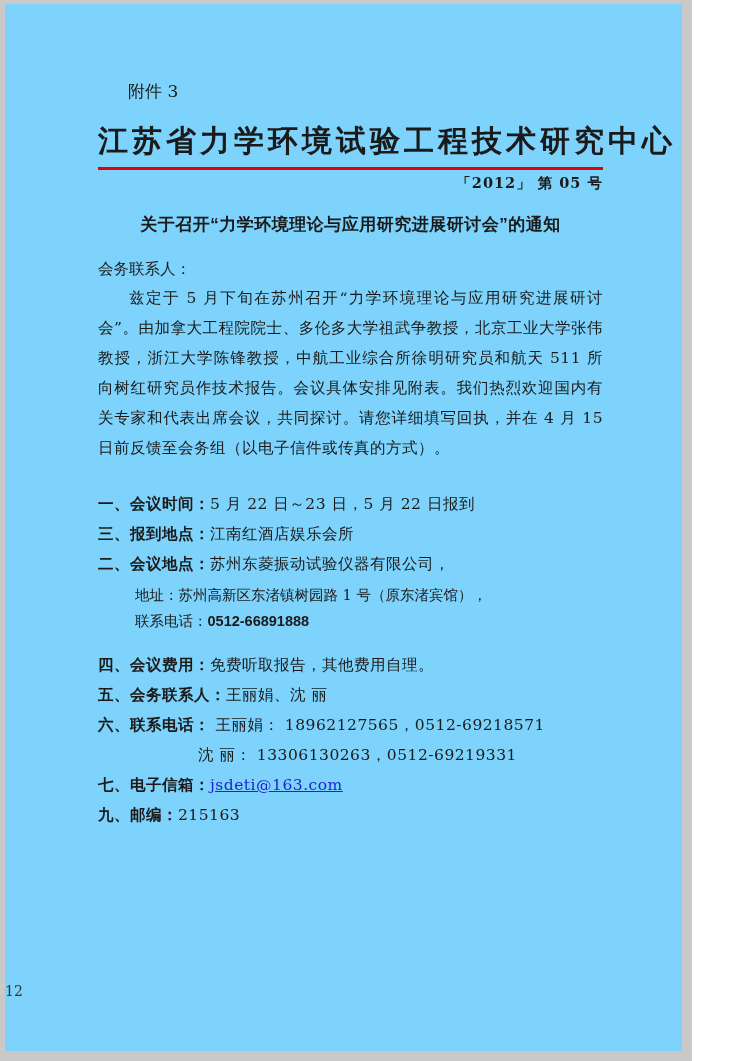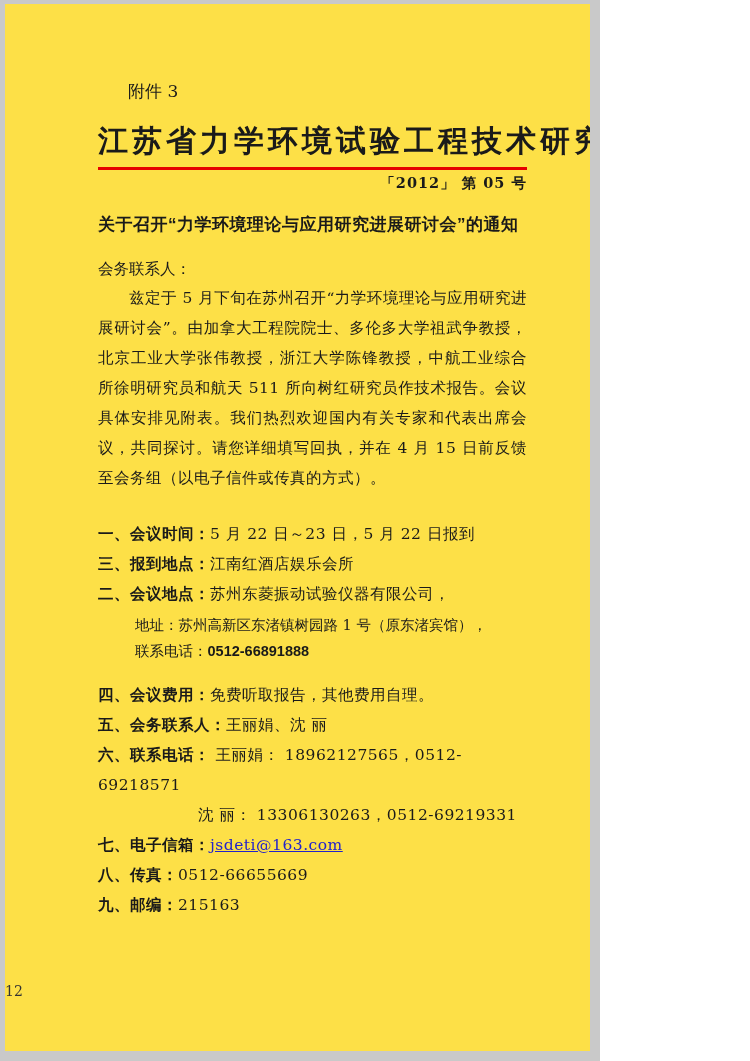--- a/index.html
+++ b/index.html
@@ -1,26 +1,26 @@
 <!DOCTYPE html>
 <html><head>
 <meta charset="utf-8">
 <style>
   html,body{margin:0;padding:0;background:#ffffff;}
   .page{
     position:relative;
-    width:600px;height:1061px;
+    width:692px;height:1061px;
     box-sizing:border-box;
-    background:#fde047;
+    background:#7dd3fc;
     border-top:4px solid #c9c9c9;
     border-left:5px solid #c9c9c9;
     border-right:10px solid #c9c9c9;
     border-bottom:10px solid #c9c9c9;
     overflow:hidden;
-    padding:0 63px 0 93px;
+    padding:0 79px 0 93px;
     font-family:"DejaVu Serif","Liberation Serif",serif;
     color:#1a1a1a;
   }
   .attachment{
     margin-top:76px;
     margin-left:30px;
     font-size:17px;
     line-height:22px;
   }
   .org-title{
@@ -45,21 +45,21 @@
     font-size:14.5px;
     line-height:20px;
     letter-spacing:1px;
   }
   .subject{
     margin:20px 0 0 0;
     font-family:"Liberation Sans","DejaVu Sans",sans-serif;
     font-weight:bold;
     font-size:17px;
     line-height:24px;
-    text-align:left;
+    text-align:center;
     letter-spacing:0.5px;
   }
   .salutation{
     margin-top:20px;
     font-size:15.5px;
     line-height:24px;
   }
   .body-para{
     margin:2px 0 0 0;
     font-size:15.5px;
@@ -152,23 +152,20 @@
       </div>
       <div class="cont-line">
         <span>沈 丽： 13306130263，0512-69219331</span>
       </div>
     </div>
 
     <div class="item">
       <span class="num">七、</span><span class="label">电子信箱：</span><a class="email-link">jsdeti@163.com</a>
     </div>
 
-    <div class="item">
-      <span class="num">八、</span><span class="label">传真：</span><span>0512-66655669</span>
-    </div>
 
     <div class="item">
       <span class="num">九、</span><span class="label">邮编：</span><span>215163</span>
     </div>
 
   </div>
 
   <div class="page-footer">12</div>
 
 </div>

